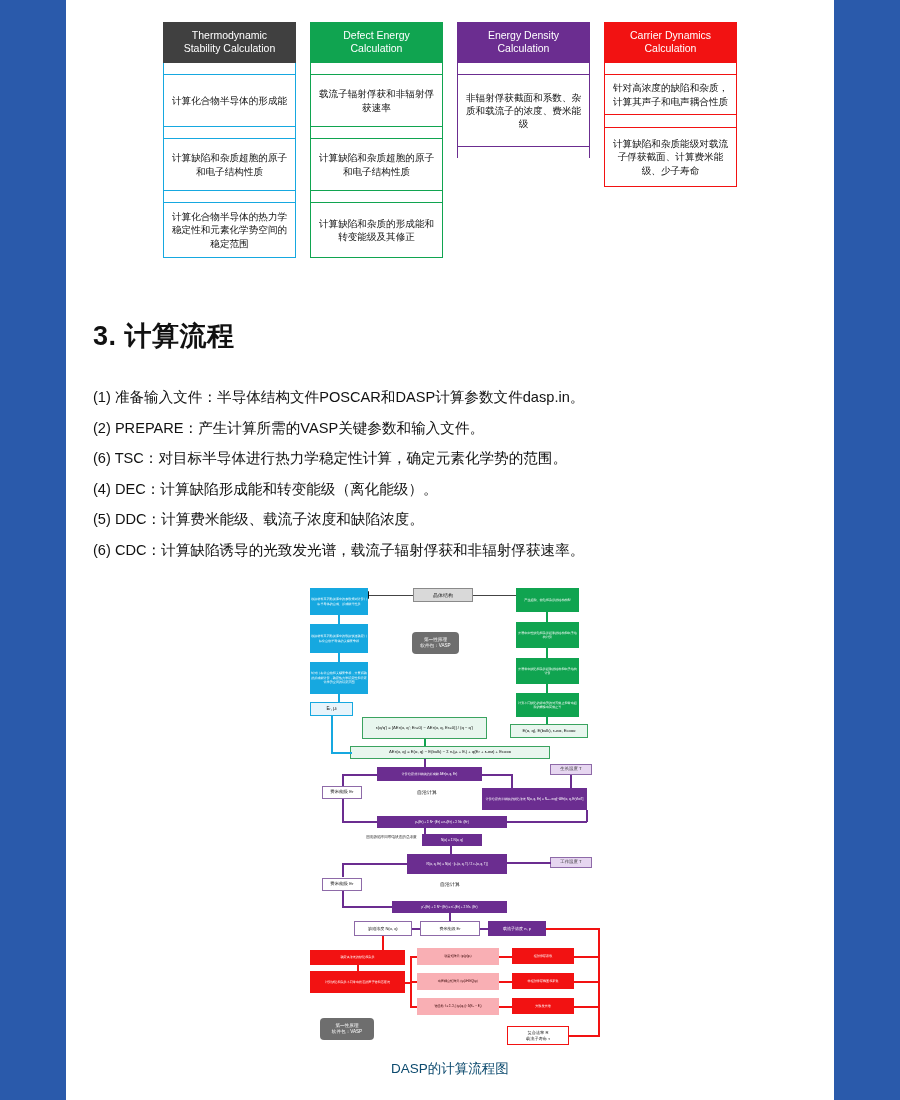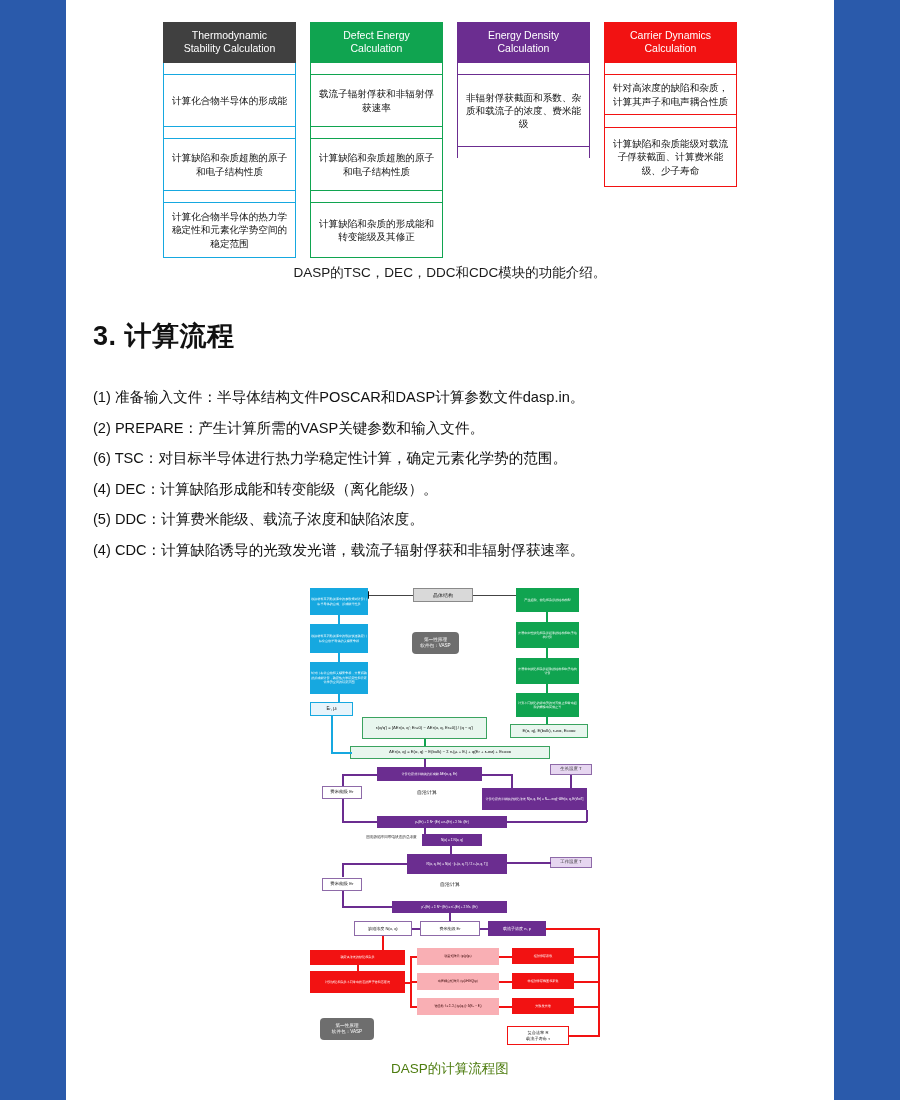--- a/index.html
+++ b/index.html
@@ -110,21 +110,21 @@
   .conn.green { background:#10A450; }
   .conn.purple { background:#6B2D90; }
   .conn.red { background:#F21212; }
   .arrow { position:absolute; width:0; height:0; }
 
   .fig-caption {
     position: absolute;
     left: 0; top: 1060px; width: 768px;
     text-align: center;
     font-size: 13.5px;
-    color: #4d7c0f;
+    color: #0c4a6e;
   }
 </style>
 </head>
 <body>
 
 <div class="band left"></div>
 <div class="band right"></div>
 
 <div id="page">
 
@@ -172,31 +172,30 @@
         <span>Calculation</span></span>
       </div>
       <div class="mod-spacer" style="border-color:#F21212"></div>
       <div class="mod-cell" style="border-color:#F21212;height:41px">针对高浓度的缺陷和杂质，计算其声子和电声耦合性质</div>
       <div class="mod-spacer" style="border-color:#F21212;height:6px"></div>
       <div class="mod-spacer" style="border-color:#F21212;height:6px"></div>
       <div class="mod-cell" style="border-color:#F21212;height:60px">计算缺陷和杂质能级对载流子俘获截面、计算费米能级、少子寿命</div>
     </div>
   </div>
 
-  <div class="tbl-caption">DASP的TSC，DEC，DDC和CDC模块的功能介绍。</div>
 
   <div id="section-heading">3. 计算流程</div>
 
   <div id="steps">
     <div class="step">(1) 准备输入文件：半导体结构文件POSCAR和DASP计算参数文件dasp.in。</div>
     <div class="step">(2) PREPARE：产生计算所需的VASP关键参数和输入文件。</div>
     <div class="step">(6) TSC：对目标半导体进行热力学稳定性计算，确定元素化学势的范围。</div>
     <div class="step">(4) DEC：计算缺陷形成能和转变能级（离化能级）。</div>
     <div class="step">(5) DDC：计算费米能级、载流子浓度和缺陷浓度。</div>
-    <div class="step">(4) CDC：计算缺陷诱导的光致发光谱，载流子辐射俘获和非辐射俘获速率。</div>
+    <div class="step">(6) CDC：计算缺陷诱导的光致发光谱，载流子辐射俘获和非辐射俘获速率。</div>
   </div>
 
   <div id="flowchart">
 
     <div class="fc gray" style="left:111px;top:0px;width:60px;height:14px;font-size:5px">晶体结构</div>
     <div class="conn" style="left:66px;top:6.5px;width:45px;height:1.2px"></div>
     <div class="conn" style="left:171px;top:6.5px;width:43px;height:1.2px"></div>
     <div class="arrow" style="left:60px;top:2.5px;border-top:4px solid transparent;border-bottom:4px solid transparent;border-right:7px solid #111"></div>
     <div class="arrow" style="left:214px;top:2.5px;border-top:4px solid transparent;border-bottom:4px solid transparent;border-left:7px solid #111"></div>
 

